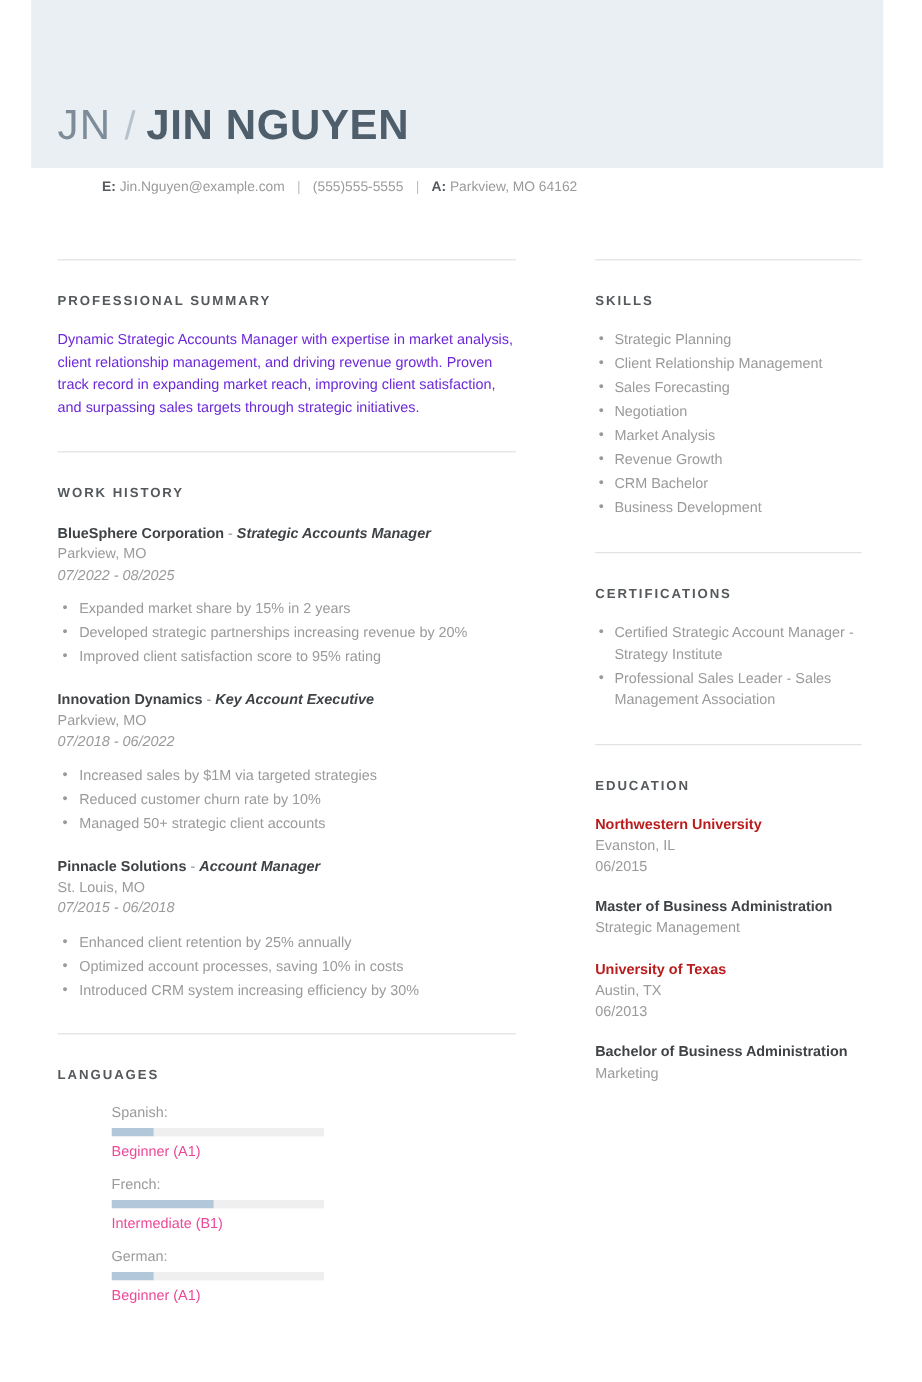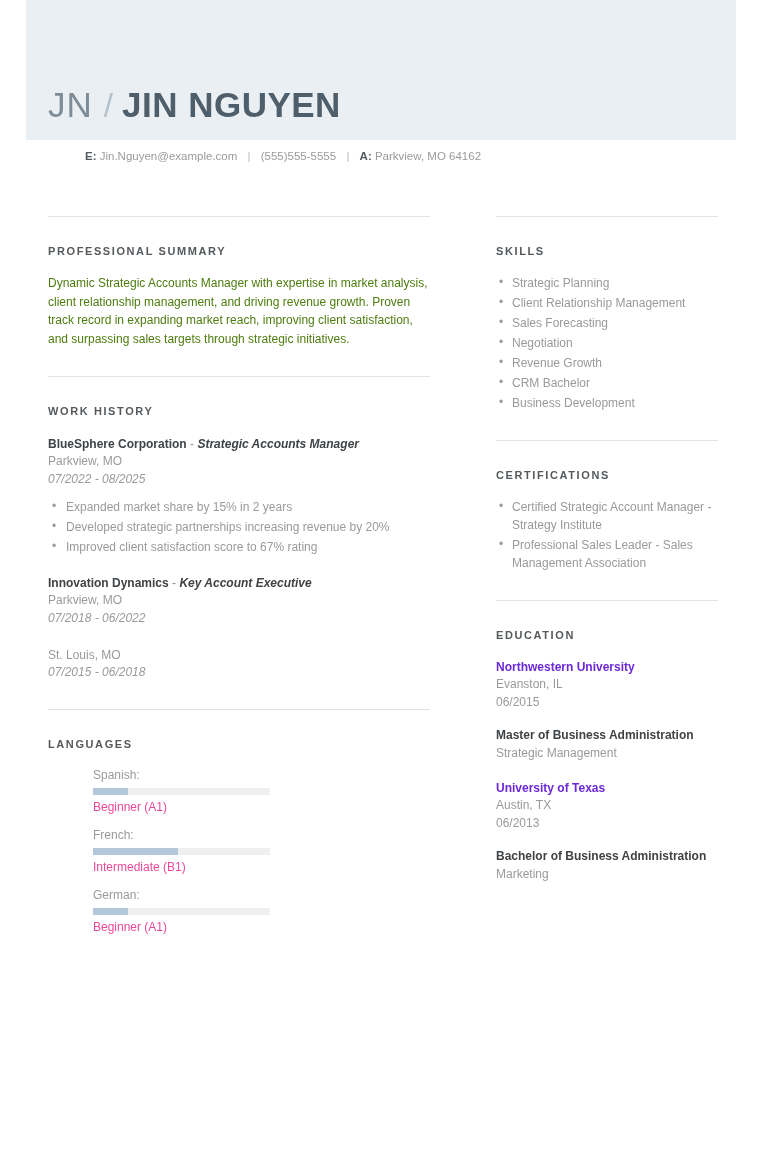--- a/index.html
+++ b/index.html
@@ -94,21 +94,21 @@
     font-size: 11px;
     font-weight: bold;
     letter-spacing: 1.6px;
     color: #55595c;
     margin: 28px 0 0 0;
   }
 
   .summary-text {
     font-size: 12px;
     line-height: 1.55;
-    color: #4d7c0f;
+    color: #6d28d9;
     margin-top: 17px;
   }
 
   
   .job { margin-top: 20px; }
   .job-head {
     font-size: 12px;
     color: #3f4346;
     margin-bottom: 2px;
   }
@@ -199,21 +199,21 @@
     position: absolute;
     left: 3px;
     top: -1px;
     color: #9a9a9a;
   }
 
   .edu-block { margin-top: 18px; }
   .edu-school {
     font-size: 12px;
     font-weight: bold;
-    color: #6d28d9;
+    color: #b91c1c;
     line-height: 1.45;
   }
   .edu-loc, .edu-date {
     font-size: 12px;
     color: #9a9a9a;
     line-height: 1.45;
   }
   .edu-degree {
     font-size: 12px;
     font-weight: bold;
@@ -259,37 +259,52 @@
     <div class="job-head">
       <span class="job-company">BlueSphere Corporation</span>
       <span class="job-dash">-</span>
       <span class="job-title">Strategic Accounts Manager</span>
     </div>
     <div class="job-loc">Parkview, MO</div>
     <div class="job-dates">07/2022 - 08/2025</div>
     <ul class="bullets">
       <li>Expanded market share by 15% in 2 years</li>
       <li>Developed strategic partnerships increasing revenue by 20%</li>
-      <li>Improved client satisfaction score to 67% rating</li>
+      <li>Improved client satisfaction score to 95% rating</li>
     </ul>
   </div>
 
   <div class="job">
     <div class="job-head">
       <span class="job-company">Innovation Dynamics</span>
       <span class="job-dash">-</span>
       <span class="job-title">Key Account Executive</span>
     </div>
     <div class="job-loc">Parkview, MO</div>
     <div class="job-dates">07/2018 - 06/2022</div>
+    <ul class="bullets">
+      <li>Increased sales by $1M via targeted strategies</li>
+      <li>Reduced customer churn rate by 10%</li>
+      <li>Managed 50+ strategic client accounts</li>
+    </ul>
   </div>
 
   <div class="job">
+    <div class="job-head">
+      <span class="job-company">Pinnacle Solutions</span>
+      <span class="job-dash">-</span>
+      <span class="job-title">Account Manager</span>
+    </div>
     <div class="job-loc">St. Louis, MO</div>
     <div class="job-dates">07/2015 - 06/2018</div>
+    <ul class="bullets">
+      <li>Enhanced client retention by 25% annually</li>
+      <li>Optimized account processes, saving 10% in costs</li>
+      <li>Introduced CRM system increasing efficiency by 30%</li>
+    </ul>
   </div>
 
   <div class="rule" style="margin-top:27px;"></div>
   <div class="sec-title">LANGUAGES</div>
 
   <div class="lang-grid">
     <div class="lang-item">
       <div class="lang-name">Spanish:</div>
       <div class="lang-track">
         <div class="lang-fill" id="lang-fill-0" style="width: 20%;"></div>
@@ -316,20 +331,21 @@
 
 <div class="col-right">
 
   <div class="rule"></div>
   <div class="sec-title">SKILLS</div>
   <ul class="side-list">
     <li>Strategic Planning</li>
     <li>Client Relationship Management</li>
     <li>Sales Forecasting</li>
     <li>Negotiation</li>
+    <li>Market Analysis</li>
     <li>Revenue Growth</li>
     <li>CRM Bachelor</li>
     <li>Business Development</li>
   </ul>
 
   <div class="rule" style="margin-top:28px;"></div>
   <div class="sec-title">CERTIFICATIONS</div>
   <ul class="side-list">
     <li>Certified Strategic Account Manager - Strategy Institute</li>
     <li>Professional Sales Leader - Sales Management Association</li>

